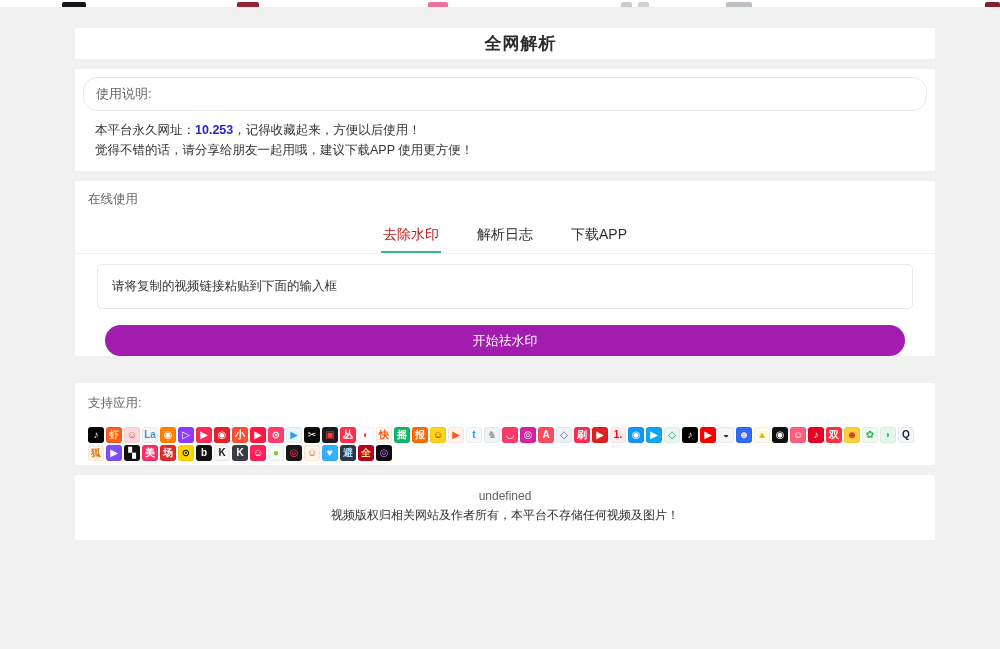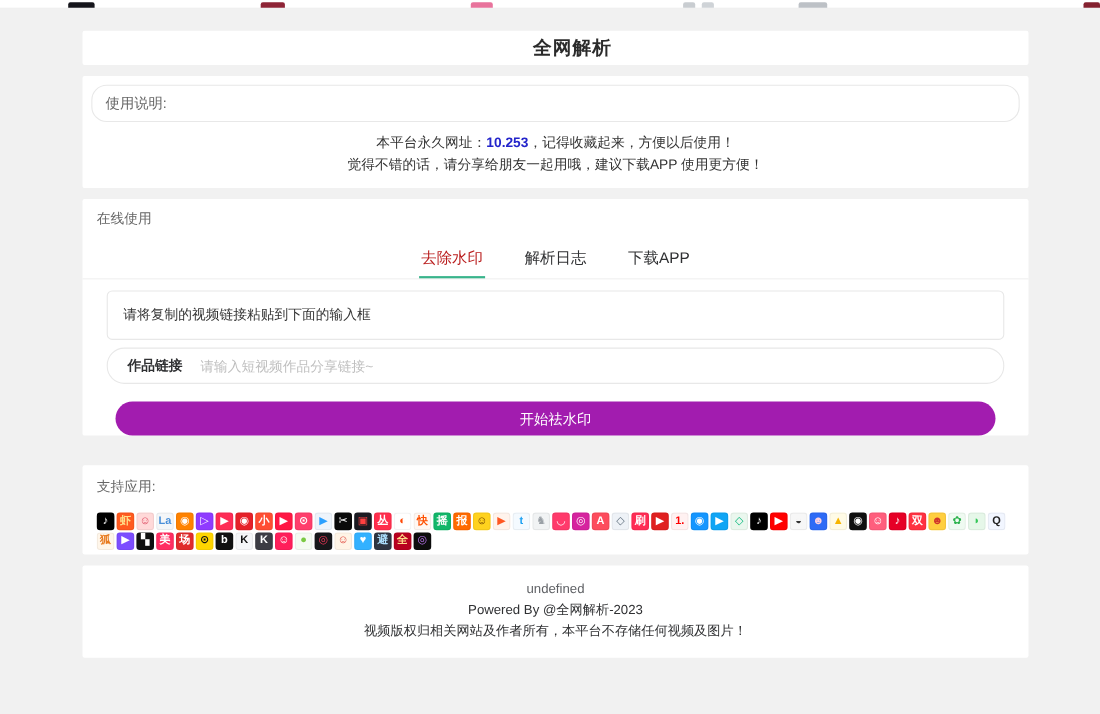--- a/index.html
+++ b/index.html
@@ -13,21 +13,21 @@
   .topstrip .frag { position:absolute; bottom:0; height:5px; border-radius:2px 2px 0 0; }
 
   .main { width:860px; margin:20px 65px 0 75px; }
   .card { background:#ffffff; border-radius:2px; margin-bottom:10px; }
 
   .title-card { height:31px; display:flex; align-items:center; justify-content:center; }
   .page-title { font-size:17px; font-weight:bold; color:#2b2b2b; letter-spacing:1px;margin-left:31px; }
 
   .usage-card { padding:8px 8px 0; }
   .usage-head { border:1px solid #e8e8e8; border-radius:14px; padding:7px 12px; font-size:13px; color:#666; }
-  .usage-body { padding:9px 12px 11px; font-size:12.5px; color:#333; line-height:20px;text-align:center; }
+  .usage-body { padding:9px 12px 11px; font-size:12.5px; color:#333; line-height:20px; }
   .perm-url { color:#2425cb; font-weight:bold; }
 
   .online-card { padding:10px 0 0; }
   .sec-label { font-size:12.5px; color:#666; }
   .online-card .sec-label { padding:0 13px; display:block; }
   .tabbar { display:flex; justify-content:center; gap:34px; margin-top:10px; border-bottom:1px solid #f0f0f0; }
   .tab { font-size:14px; color:#303133; padding:8px 2px 9px; cursor:pointer; }
   .tab.active { color:#b91c1c; border-bottom:2px solid #38b48b; padding-bottom:7px; }
 
   .notice { margin:10px 22px 0; border:1px solid #e8e8e8; border-radius:5px; padding:13px 14px; font-size:12.5px; color:#333; }
@@ -80,24 +80,20 @@
     <span class="sec-label">在线使用</span>
 
     <div class="tabbar">
       <div class="tab active">去除水印</div>
       <div class="tab">解析日志</div>
       <div class="tab">下载APP</div>
     </div>
 
     <div class="notice">请将复制的视频链接粘贴到下面的输入框</div>
 
-    <div class="input-row">
-      <span class="input-label">作品链接</span>
-      <input class="link-input" type="text" placeholder="请输入短视频作品分享链接~" style="">
-    </div>
 
     <button class="go-btn">开始祛水印</button>
   </div>
 
   <div class="card apps-card">
     <span class="sec-label">支持应用:</span>
     <div class="apps-row" id="apps-row-1">
         <span class="app-ico" style="background: rgb(0, 0, 0); color: rgb(255, 255, 255);">♪</span>
         <span class="app-ico" style="background: rgb(255, 90, 31); color: rgb(255, 224, 138);">虾</span>
         <span class="app-ico" style="background: rgb(255, 217, 217); color: rgb(224, 86, 107);">☺</span>
@@ -161,17 +157,16 @@
         <span class="app-ico" style="background: rgb(255, 244, 230); color: rgb(226, 87, 76);">☺</span>
         <span class="app-ico" style="background: rgb(51, 177, 255); color: rgb(255, 255, 255);">♥</span>
         <span class="app-ico" style="background: rgb(47, 53, 66); color: rgb(174, 225, 255);">避</span>
         <span class="app-ico" style="background: rgb(184, 0, 31); color: rgb(255, 217, 138);">全</span>
         <span class="app-ico" style="background: rgb(13, 13, 13); color: rgb(199, 125, 255);">◎</span>
       </div>
   </div>
 
   <div class="card footer-card">
     <div class="footer-l1">undefined</div>
-    <div class="footer-l2">Powered By @全网解析-2023</div>
     <div class="footer-l3">视频版权归相关网站及作者所有，本平台不存储任何视频及图片！</div>
   </div>
 
 </div>
 
 </body></html>

